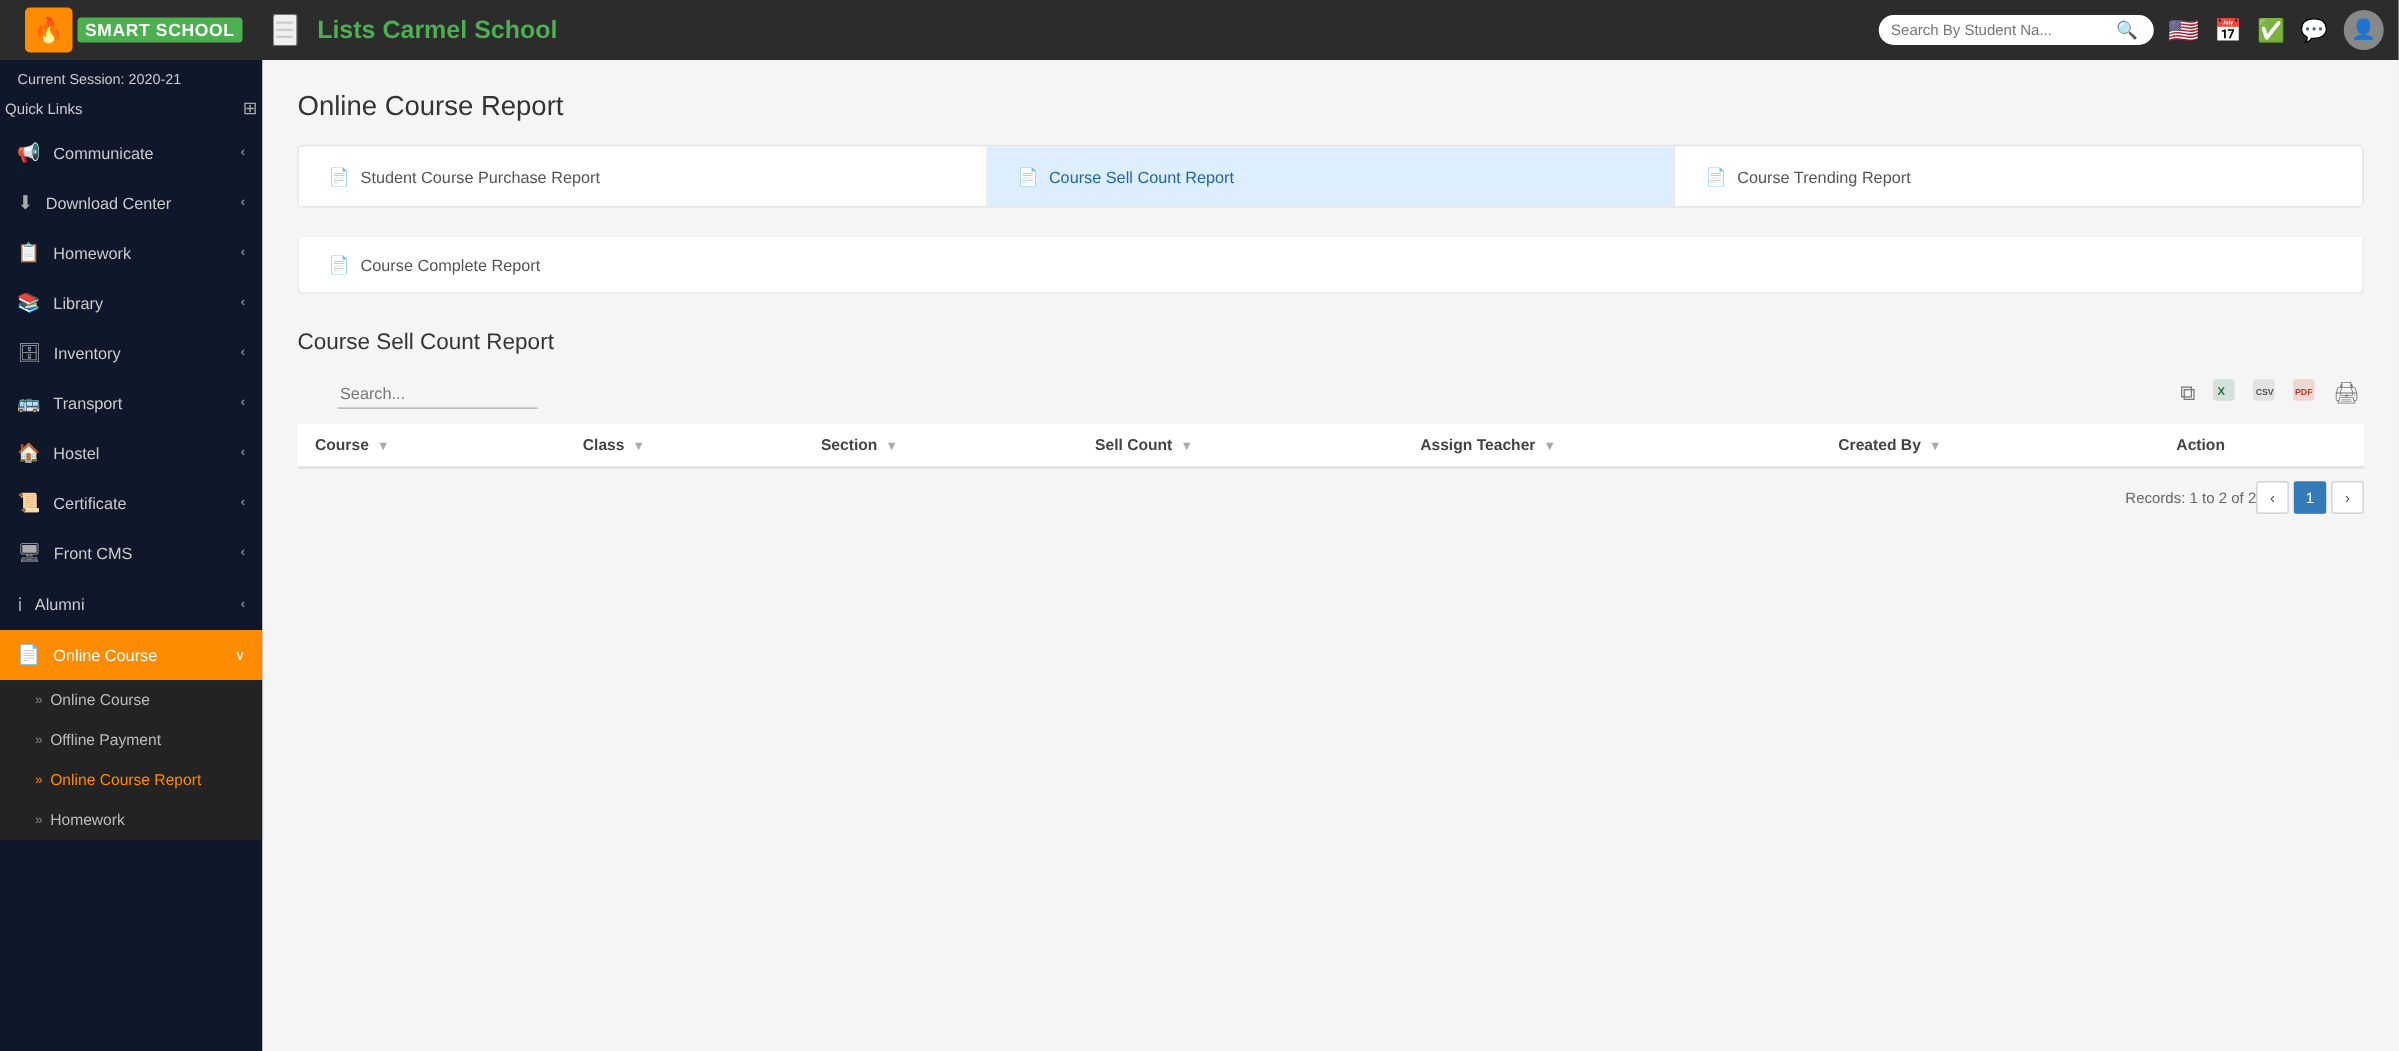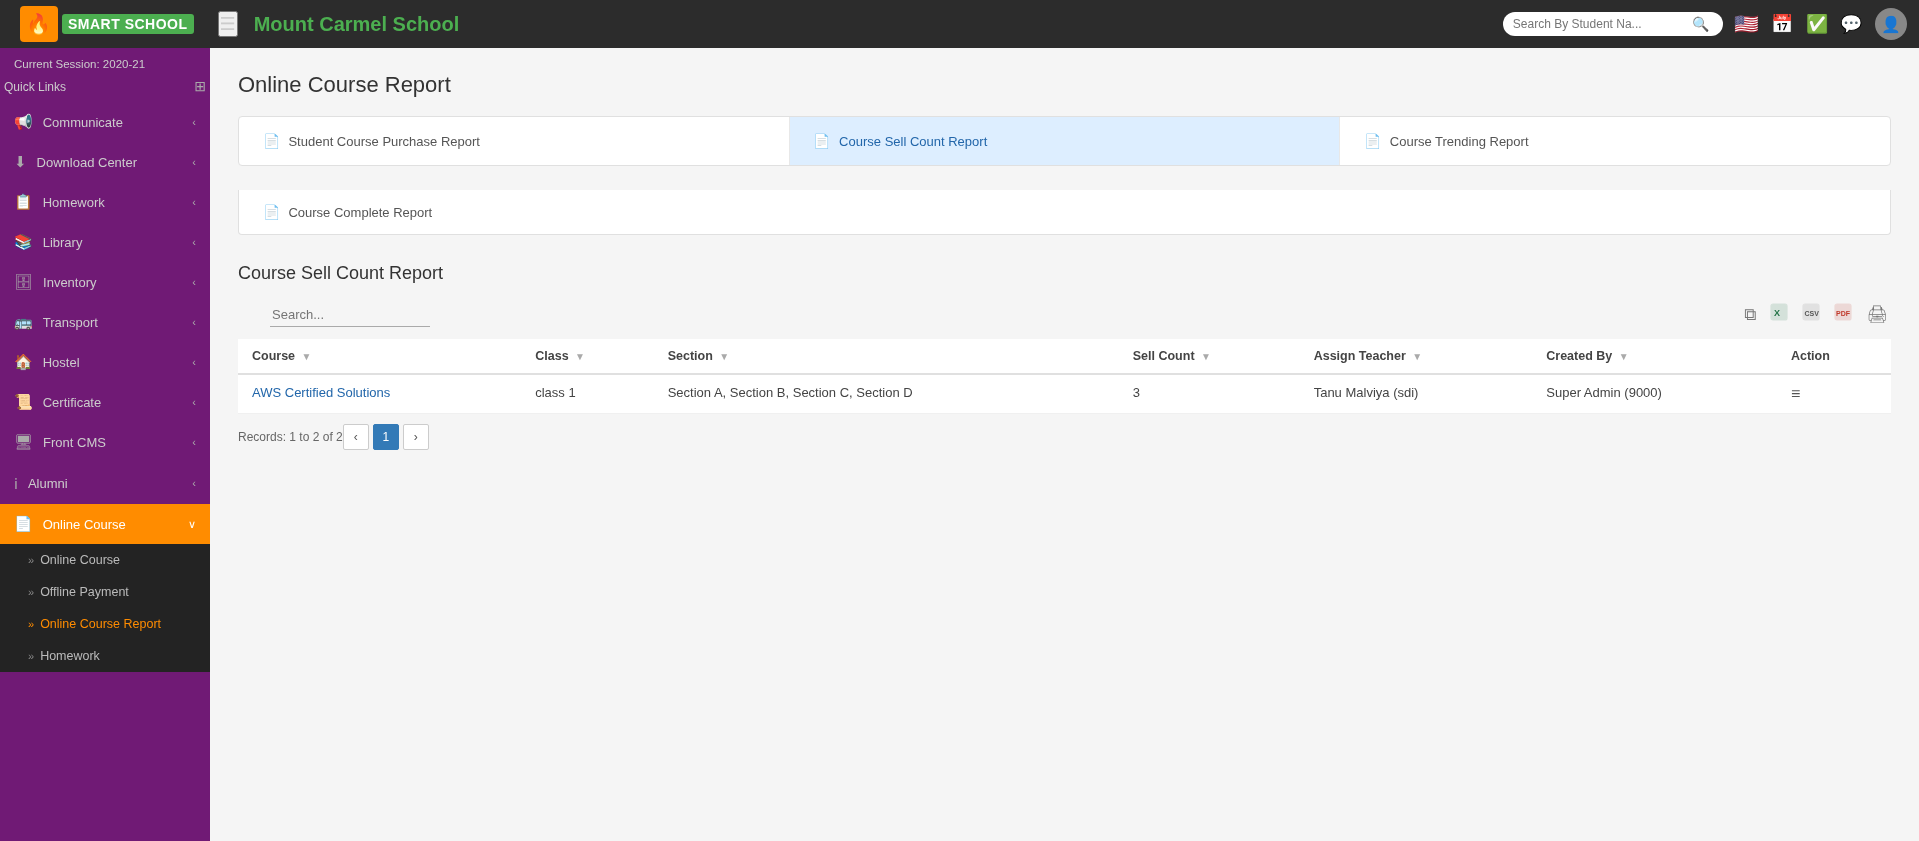--- a/index.html
+++ b/index.html
@@ -102,21 +102,21 @@
     
     .main-layout {
       display: flex;
       flex: 1;
       overflow: hidden;
     }
 
     
     .sidebar {
       width: 210px;
-      background: #701a75;
+      background: #0f172a;
       flex-shrink: 0;
       overflow-y: auto;
       display: flex;
       flex-direction: column;
     }
     .session-info {
       padding: 10px 14px 4px;
       color: #ccc;
       font-size: 11.5px;
     }
@@ -302,21 +302,21 @@
       color: #444;
       font-size: 13px;
       vertical-align: top;
     }
     .course-link { color: #2266aa; cursor: pointer; text-decoration: none; }
 
     
     .table-footer {
       display: flex;
       align-items: center;
-      justify-content: flex-start;
+      justify-content: flex-end;
       padding: 10px 0 0;
     }
     .records-text { font-size: 12px; color: #666; }
     .pagination {
       display: flex;
       align-items: center;
       gap: 4px;
     }
     .page-btn {
       width: 26px;
@@ -340,21 +340,21 @@
   </style>
 </head>
 <body>
 
 <div class="top-header">
   <div class="logo-area">
     <div class="logo-icon">🔥</div>
     <span class="logo-text">SMART SCHOOL</span>
   </div>
   <button class="hamburger-btn">☰</button>
-  <span class="school-name">Mount Carmel School</span>
+  <span class="school-name">Lists Carmel School</span>
   <div class="header-right">
     <div class="search-box">
       <input type="text" placeholder="Search By Student Na..." style="">
       <span class="search-icon-btn">🔍</span>
     </div>
     <span class="flag-icon header-icon">🇺🇸</span>
     <span class="header-icon">📅</span>
     <span class="header-icon">✅</span>
     <span class="header-icon">💬</span>
     <div class="avatar">👤</div>
@@ -527,29 +527,20 @@
           <th>Course <span class="sort-arrow">▼</span></th>
           <th>Class <span class="sort-arrow">▼</span></th>
           <th>Section <span class="sort-arrow">▼</span></th>
           <th>Sell Count <span class="sort-arrow">▼</span></th>
           <th>Assign Teacher <span class="sort-arrow">▼</span></th>
           <th>Created By <span class="sort-arrow">▼</span></th>
           <th>Action</th>
         </tr>
       </thead>
       <tbody id="table-body">
-      <tr>
-      <td><a class="course-link">AWS Certified Solutions</a></td>
-      <td>class 1</td>
-      <td>Section A, Section B, Section C, Section D</td>
-      <td>3</td>
-      <td>Tanu Malviya (sdi)</td>
-      <td>Super Admin (9000)</td>
-      <td><span style="font-size:16px;cursor:pointer;color:#555;">≡</span></td>
-    </tr>
         </tbody>
     </table>
 
     <div class="table-footer">
       <span class="records-text">Records: 1 to 2 of 2</span>
       <div class="pagination">
         <div class="page-btn">‹</div>
         <div class="page-btn active">1</div>
         <div class="page-btn">›</div>
       </div>

